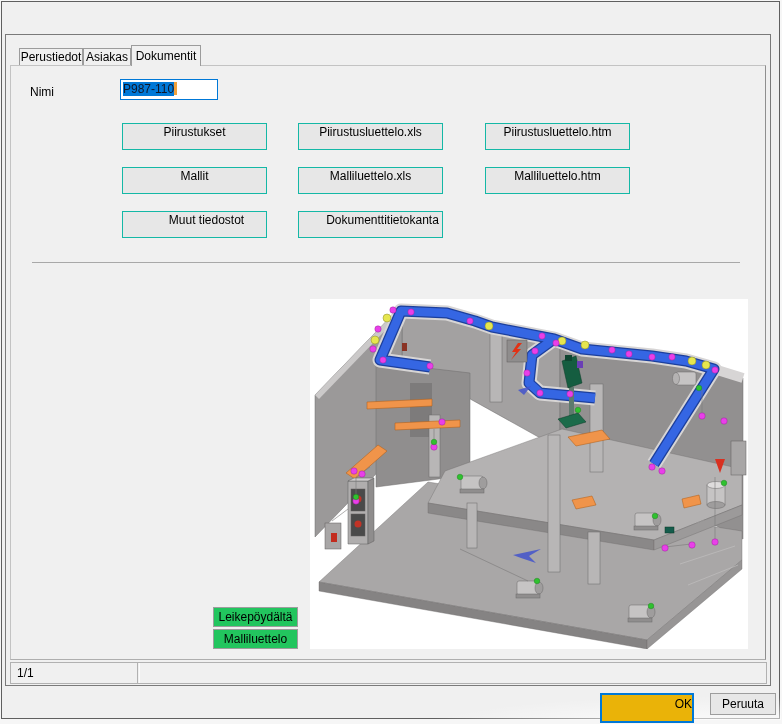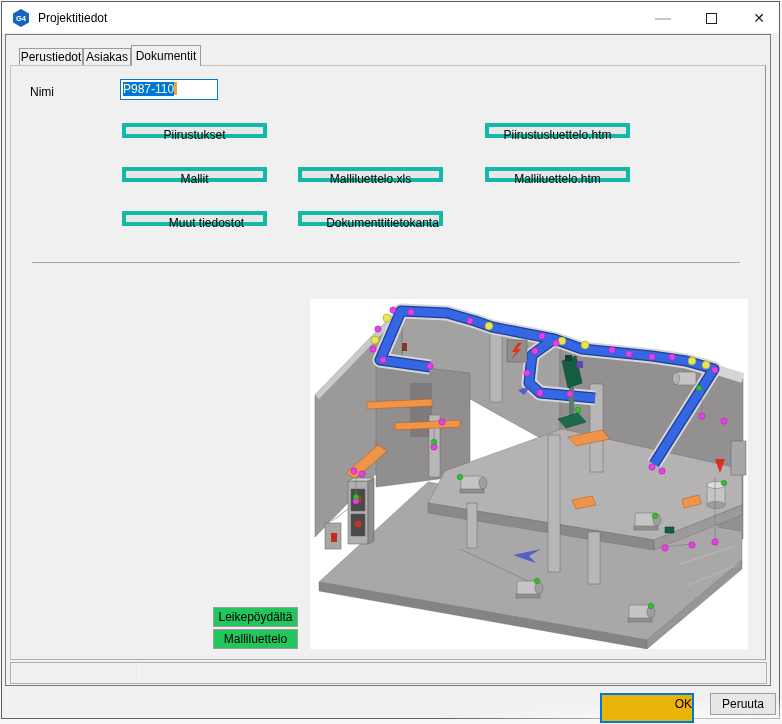--- a/index.html
+++ b/index.html
@@ -24,24 +24,24 @@
   .tab.inactive { top:13px; height:17px; line-height:16px; z-index:1; }
   .tab.active   { top:10px; height:21px; line-height:20px; z-index:3; }
   .tab1 { left:13px; width:64px; }
   .tab2 { left:77px; width:48px; }
   .tab3 { left:125px; width:70px; }
 
   .tab-frame { position:absolute; left:4px; top:30px; width:756px; height:595px; background:#f0f0f0; border:1px solid #c3c3c3; border-right-color:#8f8f8f; border-bottom-color:#aeaeae; z-index:2; }
 
   .lbl-nimi { position:absolute; left:24px; top:50px; }
   .field { position:absolute; left:114px; top:44px; width:98px; height:21px; background:#fff; border:1px solid #0078d7; line-height:19px; padding-left:2px; white-space:nowrap; }
-  .field .sel { background:#0078d7; color:#fef9c3; }
+  .field .sel { background:#0078d7; color:#0f172a; }
   .field .caret { display:inline-block; width:3px; height:13px; background:#f0a13c; vertical-align:-2px; }
 
-  .gbtn { position:absolute; width:145px; height:15px; background:#e7e7e7; border:4px solid #14b8a6; text-align:center; line-height:17px; font-size:12px; color:#000; }
+  .gbtn { position:absolute; width:145px; height:27px; background:#e7e7e7; border:1px solid #14b8a6; text-align:center; line-height:17px; font-size:12px; color:#000; }
   .c1 { left:116px; } .c2 { left:292px; } .c3 { left:479px; }
   .r1 { top:88px; } .r2 { top:132px; } .r3 { top:176px;padding-left:24px; }
 
   .separator { position:absolute; left:26px; top:227px; width:708px; height:1px; background:#a8a8a8; }
 
   .preview { position:absolute; left:304px; top:264px; width:438px; height:350px; background:#ffffff; }
 
   .sbtn { position:absolute; left:207px; width:85px; height:20px; background:#22c55e; border:1px solid #9d9d9d; text-align:center; line-height:18px; }
   .sbtn.top { top:572px; } .sbtn.bot { top:594px; }
 
@@ -53,45 +53,36 @@
             background:radial-gradient(130% 170% at 78% 135%, rgba(255,255,255,.95) 0%, rgba(255,255,255,0) 62%); }
 
   .okbtn { position:absolute; left:598px; top:691px; width:94px; height:30px; background:#eab308; border:2px solid #0078d7; text-align:right; line-height:18px; }
   .cancelbtn { position:absolute; left:708px; top:691px; width:66px; height:22px; background:#e7e7e7; border:1px solid #9d9d9d; text-align:center; line-height:20px; }
 </style>
 </head>
 <body>
 
 <div class="window">
 
-  <div class="titlebar">
-    <svg class="app-icon" viewBox="0 0 18 18">
-      <polygon points="9,1 16,5 16,13 9,17 2,13 2,5" fill="#1565c0" stroke="#1565c0" stroke-width="2" stroke-linejoin="round"></polygon>
-      <text x="9" y="11.5" font-size="7.5" font-weight="bold" fill="#ffffff" text-anchor="middle" font-family="Liberation Sans, sans-serif">G4</text>
-    </svg>
-    <div class="title-text">Projektitiedot</div>
-    <div class="cap-btn btn-min"><span class="dash"></span></div>
-    <div class="cap-btn btn-max"><span class="box"></span></div>
-    <div class="cap-btn btn-close"><span>✕</span></div>
-  </div>
 
   <div class="inner-dialog">
 
     <div class="tab tab1 inactive">Perustiedot</div>
     <div class="tab tab2 inactive">Asiakas</div>
     <div class="tab tab3 active">Dokumentit</div>
 
     <div class="tab-frame"></div>
 
     <div class="lbl-nimi" style="z-index:4;">Nimi</div>
     <div class="field" style="z-index:4;">
       <span class="sel">P987-110</span><span class="caret"></span>
     </div>
 
     <div class="gbtn c1 r1" style="z-index:4;">Piirustukset</div>
+    <div class="gbtn c2 r1" style="z-index:4;">Piirustusluettelo.xls</div>
     <div class="gbtn c1 r2" style="z-index:4;">Mallit</div>
     <div class="gbtn c3 r1" style="z-index:4;">Piirustusluettelo.htm</div>
     <div class="gbtn c3 r2" style="z-index:4;">Malliluettelo.htm</div>
     <div class="gbtn c2 r2" style="z-index:4;">Malliluettelo.xls</div>
     <div class="gbtn c1 r3" style="z-index:4;">Muut tiedostot</div>
     <div class="gbtn c2 r3" style="z-index:4;">Dokumenttitietokanta</div>
 
     <div class="separator" style="z-index:4;"></div>
 
     <div class="preview" style="z-index:4;">
@@ -285,20 +276,21 @@
             <circle cx="46" cy="198" r="2.8"></circle>
             <circle cx="268" cy="111" r="2.8"></circle>
         </g>
       </svg>
     </div>
 
     <div class="sbtn top" style="z-index:5;">Leikepöydältä</div>
     <div class="sbtn bot" style="z-index:5;">Malliluettelo</div>
 
     <div class="statusbar">
+      <div class="cell1">1/1</div>
       <div class="hl"></div>
     </div>
   </div>
 
   <div class="swoosh"></div>
 
   <div class="okbtn">OK</div>
   <div class="cancelbtn">Peruuta</div>
 
 </div>

